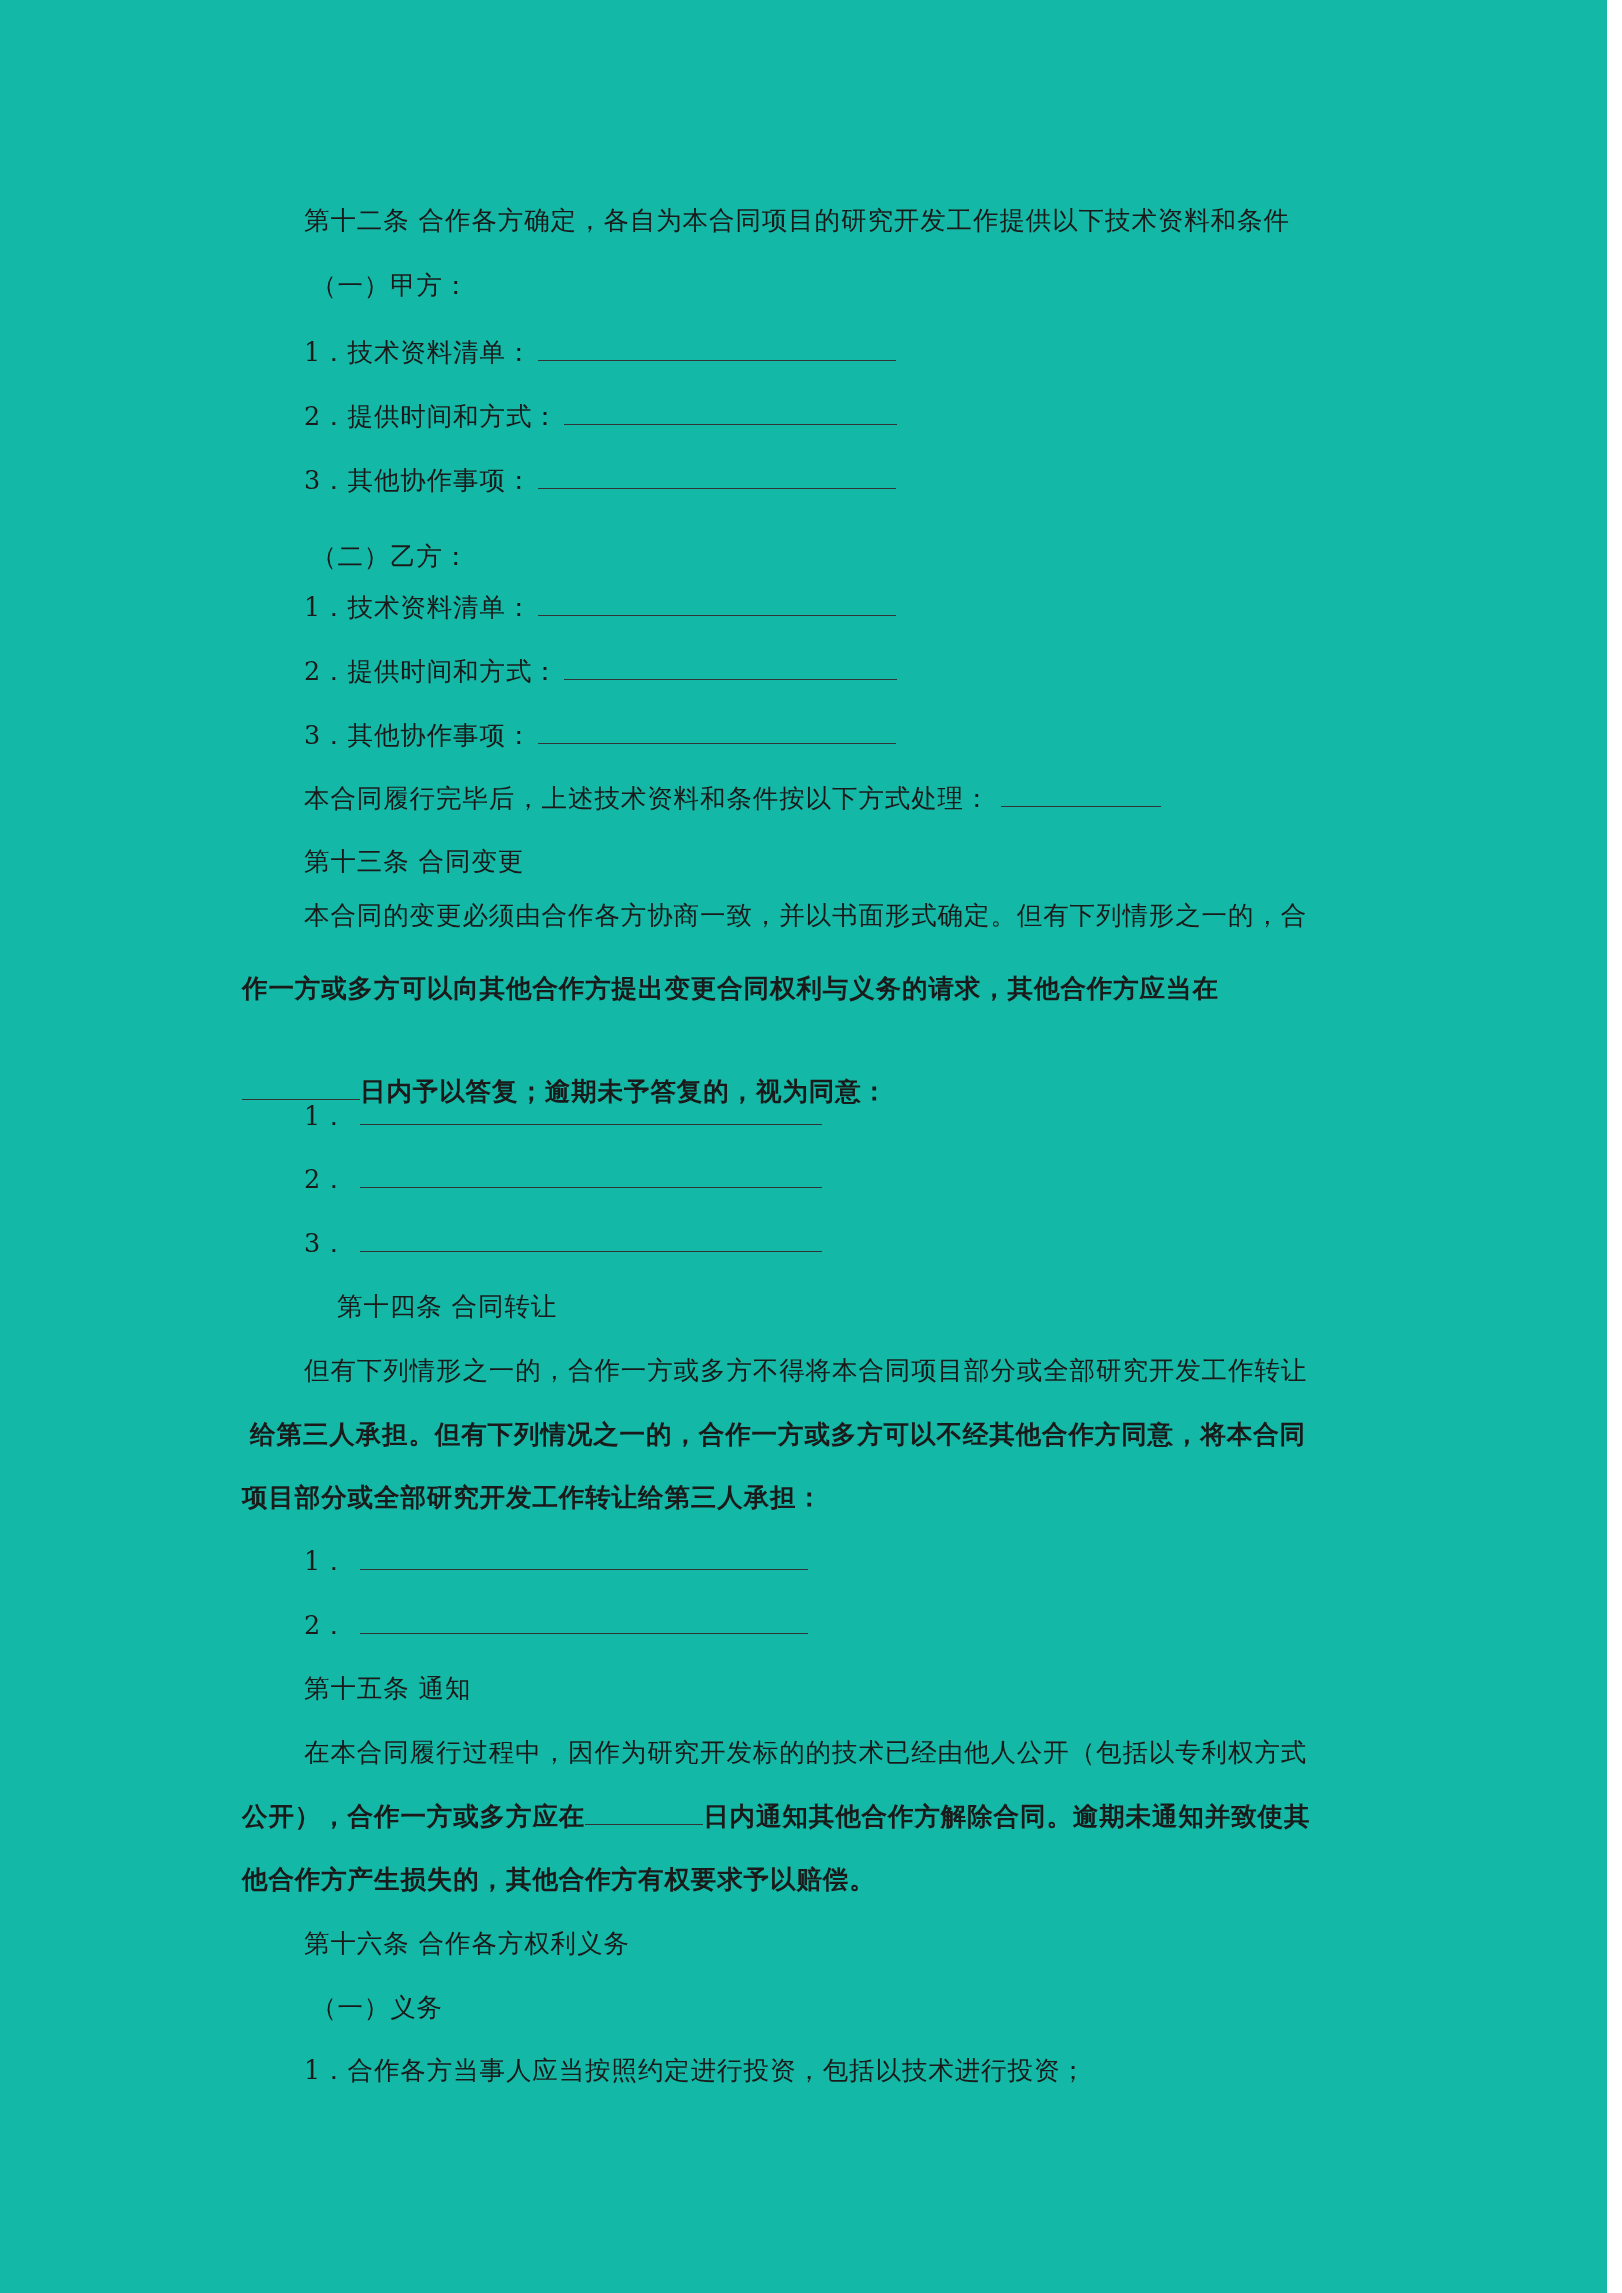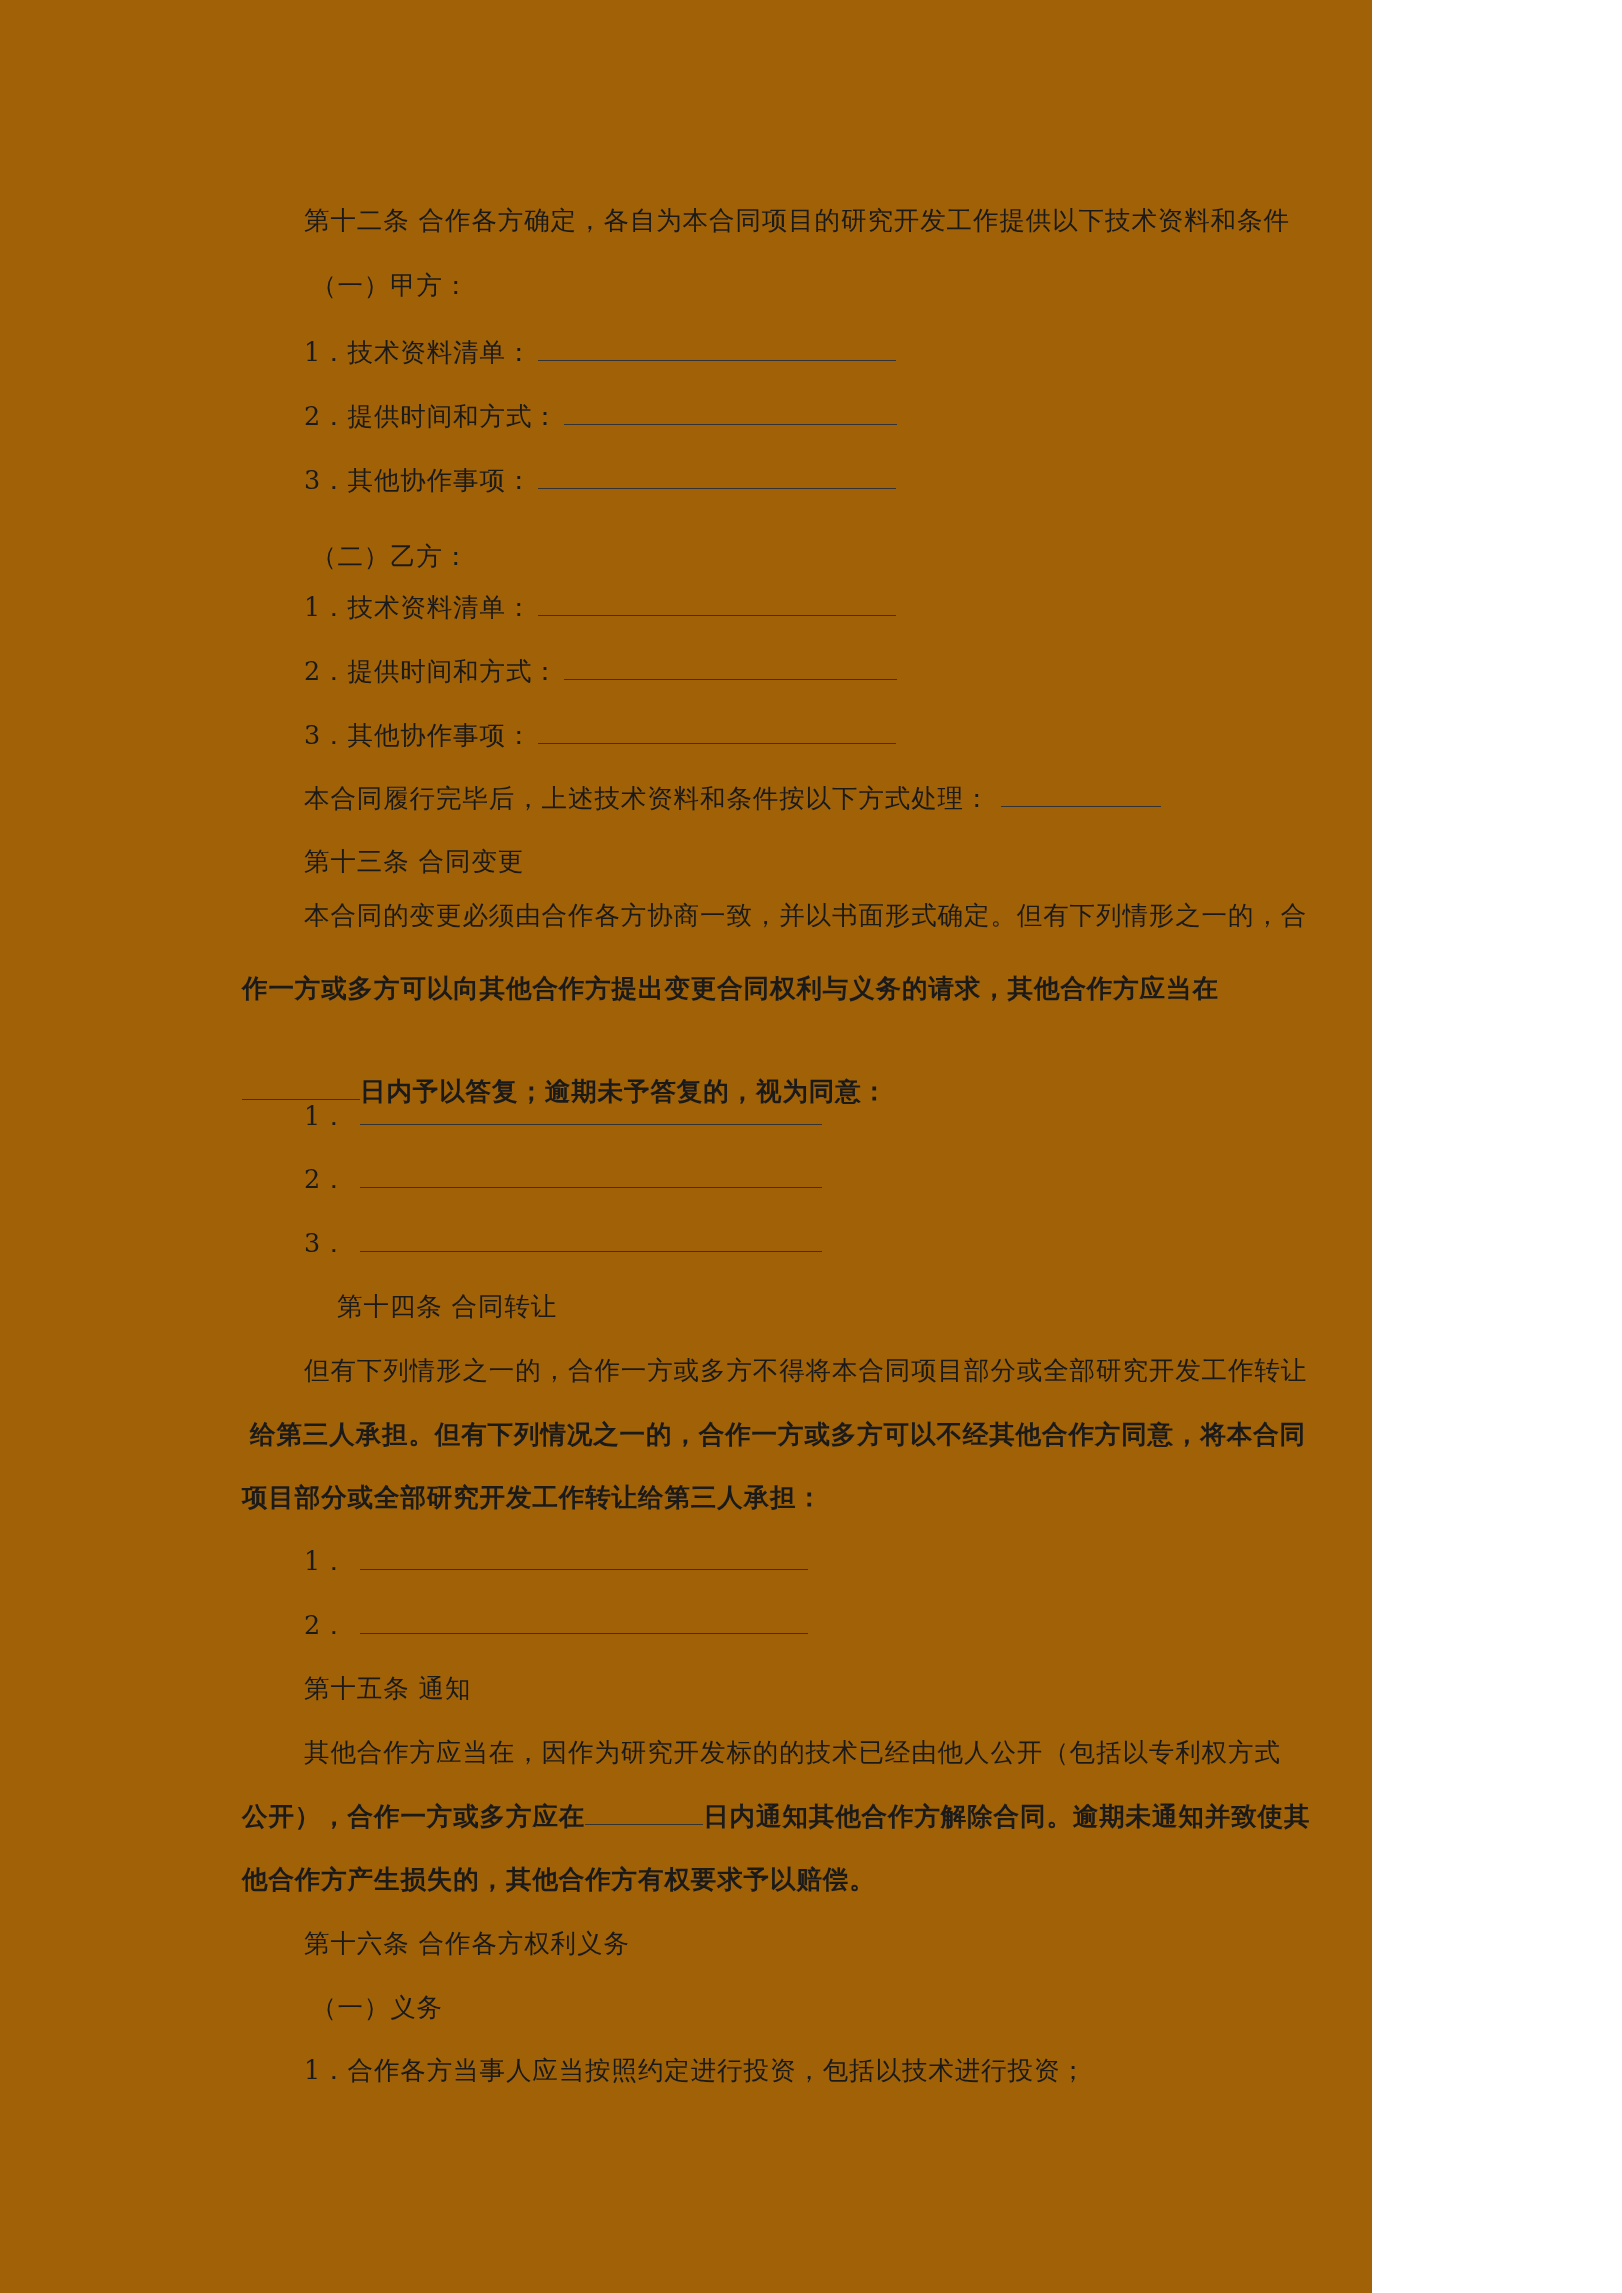--- a/index.html
+++ b/index.html
@@ -1,18 +1,18 @@
 <!DOCTYPE html>
 <html style="font-size:14.5px"><head>
 <meta charset="utf-8">
 <style>
   html, body { margin: 0; padding: 0; background: #ffffff; }
   body { width: 1623px; height: 2294px; position: relative; overflow: hidden;
          font-family: "DejaVu Serif", "Liberation Serif", serif; color: #1a1a1a; }
-  .page { position: absolute; left: 0; top: 0; width: 1372px; height: 2294px; background: #a16207; }
+  .page { position: absolute; left: 0; top: 0; width: 1607px; height: 2294px; background: #14b8a6; }
   .line { position: absolute; left: 304px; height: 40px; line-height: 40px; font-size: 25.5px;
           white-space: nowrap; letter-spacing: 0.9px; }
   .cont { left: 242px; font-weight: bold; }
   .paren { left: 311px; }
   .blank { display: inline-block; border-bottom: 1.8px solid #333; height: 27px; vertical-align: baseline; }
   .w-field { width: 358px; margin-left: 5.5px; }
   .w-field2 { width: 333px; margin-left: 5.5px; }
   .w-short { width: 160px; margin-left: 11px; }
   .w-days { width: 118px; }
   .w-item { width: 462px; margin-left: 12.7px; }
@@ -75,21 +75,21 @@
   <div class="line cont" style="top:1477px;">项目部分或全部研究开发工作转让给第三人承担：</div>
 
   <div class="line" style="top:1541px;">
     <span>1．</span><span class="blank w-item2"></span>
   </div>
   <div class="line" style="top:1605px;">
     <span>2．</span><span class="blank w-item2"></span>
   </div>
 
   <div class="line" style="top:1668px;">第十五条  通知</div>
-  <div class="line" style="top:1732px;">其他合作方应当在，因作为研究开发标的的技术已经由他人公开（包括以专利权方式</div>
+  <div class="line" style="top:1732px;">在本合同履行过程中，因作为研究开发标的的技术已经由他人公开（包括以专利权方式</div>
   <div class="line cont" style="top:1796px;">
     <span>公开），合作一方或多方应在</span><span class="blank w-days"></span><span>日内通知其他合作方解除合同。逾期未通知并致使其</span>
   </div>
   <div class="line cont" style="top:1859px;">他合作方产生损失的，其他合作方有权要求予以赔偿。</div>
 
   <div class="line" style="top:1923px;">第十六条  合作各方权利义务</div>
   <div class="line paren" style="top:1987px;">（一）义务</div>
   <div class="line" style="top:2050px;">1．合作各方当事人应当按照约定进行投资，包括以技术进行投资；</div>
 
 </div>

